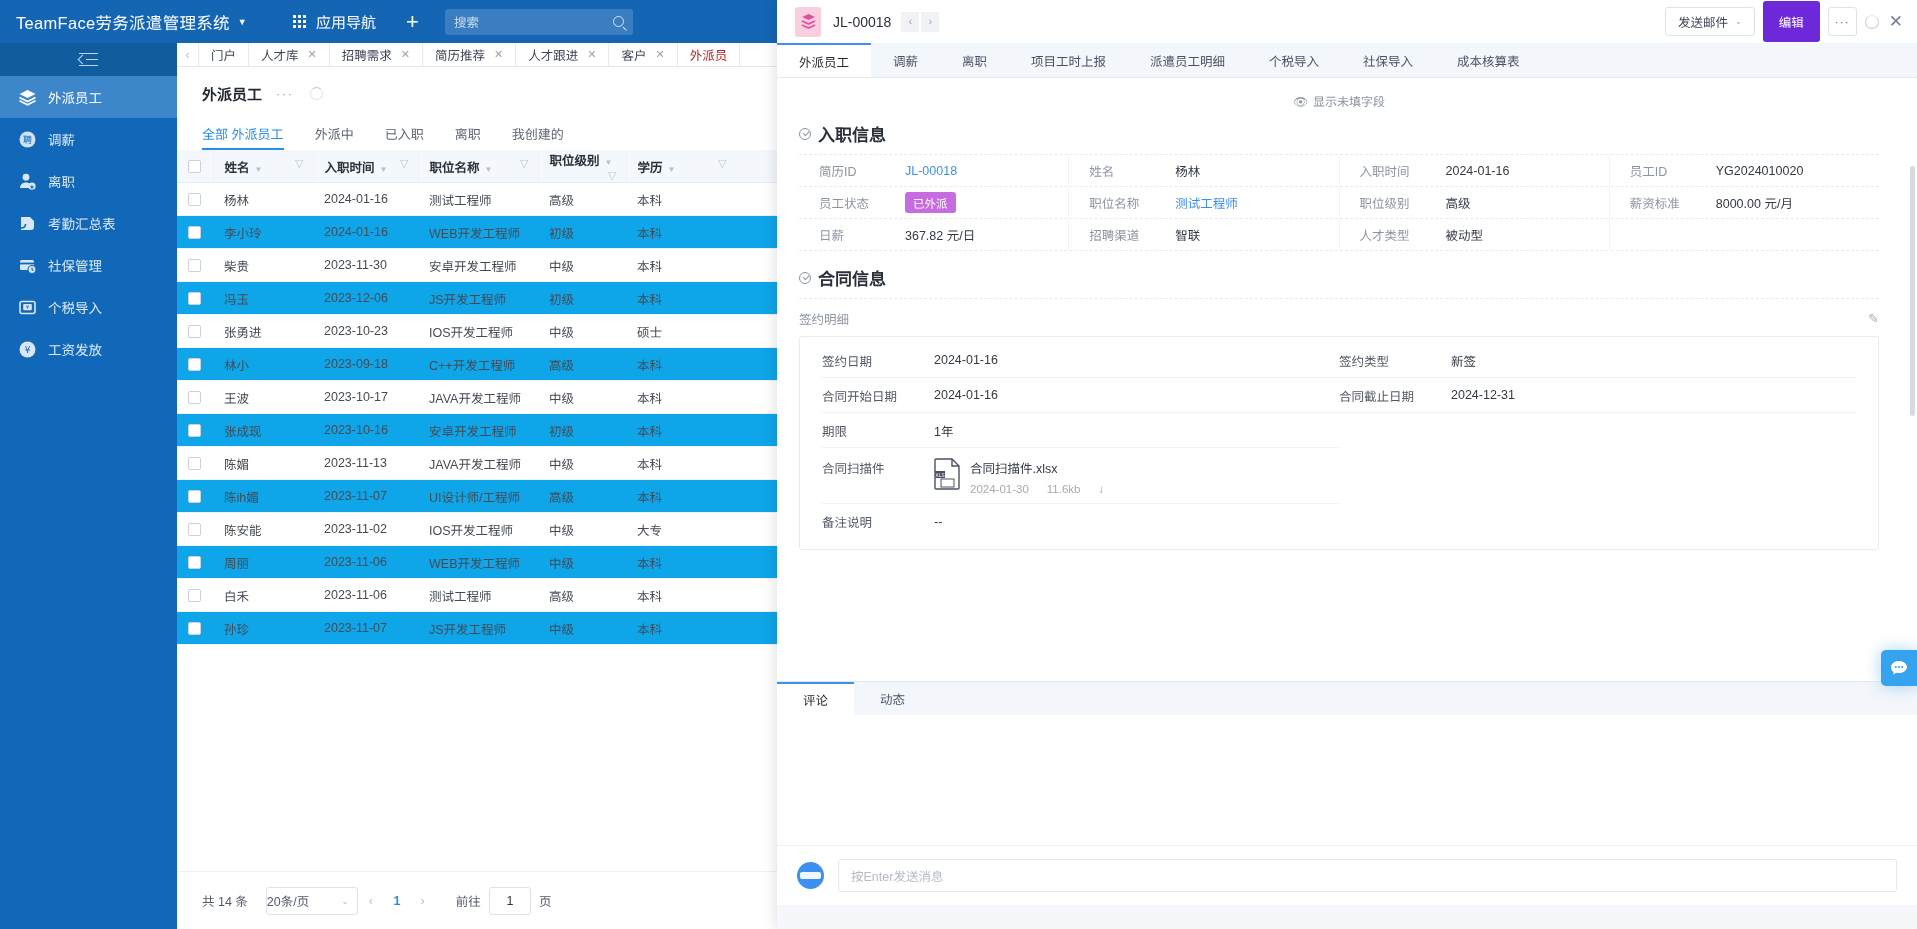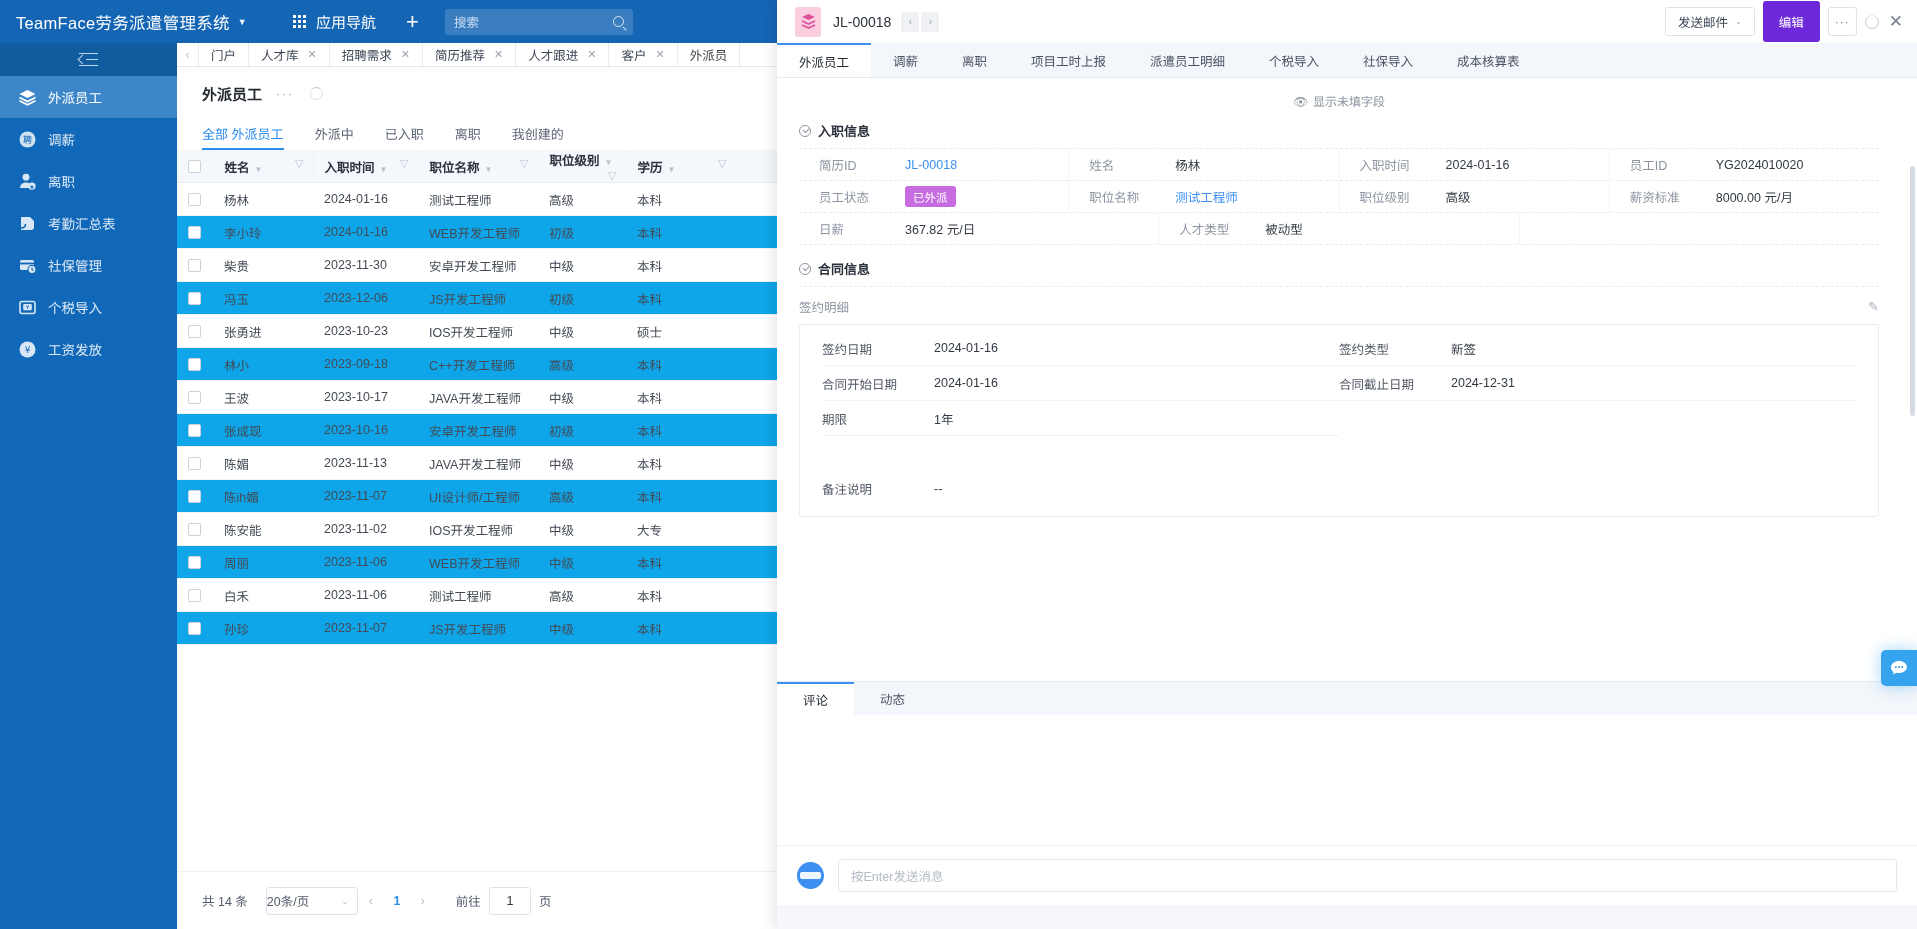--- a/index.html
+++ b/index.html
@@ -40,21 +40,21 @@
   .side-item.active { background: #3d86c9; color: #fff; }
   .side-ic { width: 19px; height: 19px; margin-right: 11px; flex: none; display:flex; align-items:center; justify-content:center; }
   .side-ic svg { display:block; }
 
   
   .main { position: absolute; top: 43px; left: 177px; width: 1740px; height: 886px; background: #fff; }
   .tabbar { height: 24px; background: #fff; display: flex; align-items: stretch; border-bottom: 1px solid #e4e7ed; }
   .tab-prev { width: 22px; display: flex; align-items: center; justify-content: center; color: #b6bbc3; font-size: 12px; border-right: 1px solid #e8eaee; }
   .tabitem { padding: 0 12px; display: flex; align-items: center; font-size: 12.5px; color: #3d4757; border-right: 1px solid #e8eaee; white-space: nowrap; cursor: pointer; }
   .tabitem .x { margin-left: 9px; color: #9aa2ad; font-size: 11px; }
-  .tabitem.active { color: #404040; }
+  .tabitem.active { color: #b91c1c; }
 
   .pane-head { padding: 16px 0 0 25px; display: flex; align-items: center; }
   .pane-title { font-size: 15px; font-weight: bold; color: #22282f; }
   .dots { margin-left: 14px; color: #9aa2ad; letter-spacing: 1.5px; font-size: 13px; }
   .spinner { margin-left: 16px; width: 13px; height: 13px; border: 1.6px solid #dfe3e8; border-top-color: #c2c8d0; border-radius: 50%; }
 
   .subtabs { display: flex; align-items: flex-end; height: 36px; margin-top: 10px; padding-left: 25px; }
   .subtab { margin-right: 31px; font-size: 13px; color: #5d6575; padding-bottom: 7px; cursor: pointer; position: relative; white-space: nowrap;}
   .subtab.active { color: #2b8cf0; }
   .subtab.active::after { content:""; position:absolute; left:0; right:0; bottom:0; height:2px; background:#2b8cf0; }
@@ -93,21 +93,21 @@
   .dw-tabs { height: 35px; background: #f3f6fa; display: flex; align-items: stretch; flex: none; border-bottom: 1px solid #e6eaf0; }
   .dw-tab { padding: 0 22px; display: flex; align-items: center; font-size: 12.5px; color: #4a5262; cursor: pointer; white-space: nowrap;}
   .dw-tab.active { background: #fff; color: #22282f; border-top: 2px solid #3d90f0; }
 
   .dw-body { flex: 1; overflow: hidden; position: relative; background: #fff; }
   .dw-scroll { position: absolute; inset: 0 0 0 0; padding: 14px 38px 0 22px; overflow: hidden; }
 
   .showhidden { text-align: center; font-size: 12px; color: #8d95a1; margin-bottom: 12px; }
   .showhidden .eye { margin-right: 5px; }
 
-  .sect-title { display: flex; align-items: center; font-size: 13px; font-weight: bold; color: #2b313b; margin-bottom: 8px; }
+  .sect-title { display: flex; align-items: center; font-size: 17px; font-weight: bold; color: #2b313b; margin-bottom: 8px; }
   .sect-title .chev { width: 12px; height: 12px; border: 1.3px solid #8d95a1; border-radius: 50%; margin-right: 7px; position: relative; flex:none;}
   .sect-title .chev::after { content:""; position:absolute; left:2.5px; top:2.5px; width:4.5px; height:2.5px; border-left:1.2px solid #8d95a1; border-bottom:1.2px solid #8d95a1; transform:rotate(-45deg); }
 
   .frow { display: flex; border-top: 1px dashed #e7eaef; }
   .frow:first-child { border-top: 1px dashed #e7eaef; }
   .fcell { flex: 1; display: flex; align-items: center; height: 31px; border-right: 1px solid #f1f3f6; padding-right: 10px; }
   .fcell:last-child { border-right: none; }
   .flabel { width: 86px; font-size: 12.5px; color: #8d95a1; flex: none; margin-left: 20px; }
   .fval { font-size: 12.5px; color: #333a44; }
   .fval.link { color: #3d90f0; }
@@ -554,20 +554,24 @@
                 <span class="flabel">薪资标准</span>
                 <span class="fval">8000.00 元/月</span>
               </div>
           </div>
           <div class="frow" style="border-bottom:1px dashed #e7eaef">
             <div class="fcell">
                 <span class="flabel">日薪</span>
                 <span class="fval">367.82 元/日</span>
               </div>
             <div class="fcell">
+                <span class="flabel">招聘渠道</span>
+                <span class="fval">智联</span>
+              </div>
+            <div class="fcell">
                 <span class="flabel">人才类型</span>
                 <span class="fval">被动型</span>
               </div>
             <div class="fcell"></div>
           </div>
         </div>
 
         <div class="sect-title" style="margin-top:14px">
           <span class="chev"></span>
           <span>合同信息</span>
@@ -601,20 +605,40 @@
               </div>
           </div>
           <div class="crow">
             <div class="ccol">
                 <span class="cl">期限</span>
                 <span class="cv2">1年</span>
               </div>
             <div class="ccol empty"></div>
           </div>
           <div class="crow">
+            <div class="ccol" style="align-items:flex-start;padding-top:10px;min-height:56px">
+              <span class="cl">合同扫描件</span>
+              <div class="file-row">
+                <svg class="xls" viewBox="0 0 27 32">
+                    <path d="M2 1h16l7 7v22a1 1 0 0 1-1 1H2a1 1 0 0 1-1-1V2a1 1 0 0 1 1-1z" fill="#fff" stroke="#4a5262" stroke-width="1.4"></path>
+                    <path d="M18 1v7h7" fill="none" stroke="#4a5262" stroke-width="1.4"></path>
+                    <rect x="1" y="13" width="10" height="7" fill="#4a5262"></rect>
+                    <text x="6" y="18.6" font-size="5" fill="#fff" text-anchor="middle" font-family="DejaVu Sans">XLS</text>
+                    <rect x="7" y="21" width="13" height="8" fill="none" stroke="#4a5262" stroke-width="1"></rect>
+                  </svg>
+                <div>
+                  <div class="file-name">合同扫描件.xlsx</div>
+                  <div class="file-meta">
+                    <span>2024-01-30</span>
+                    <span>11.6kb</span>
+                    <span>↓</span>
+                  </div>
+                </div>
+              </div>
+            </div>
             <div class="ccol empty"></div>
           </div>
           <div class="crow">
             <div class="ccol" style="border-bottom:none">
                 <span class="cl">备注说明</span>
                 <span class="cv2">--</span>
               </div>
             <div class="ccol empty"></div>
           </div>
         </div>

